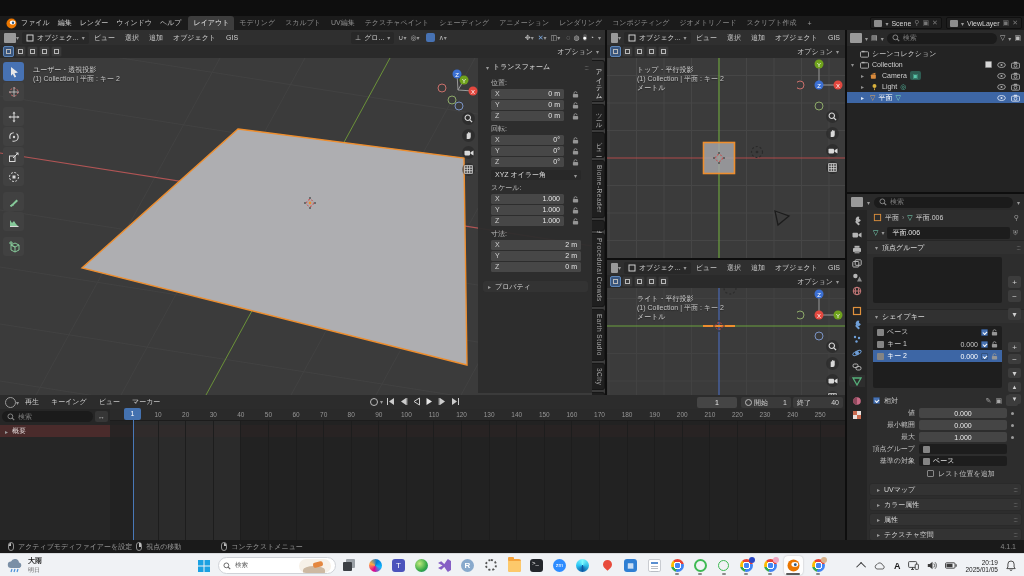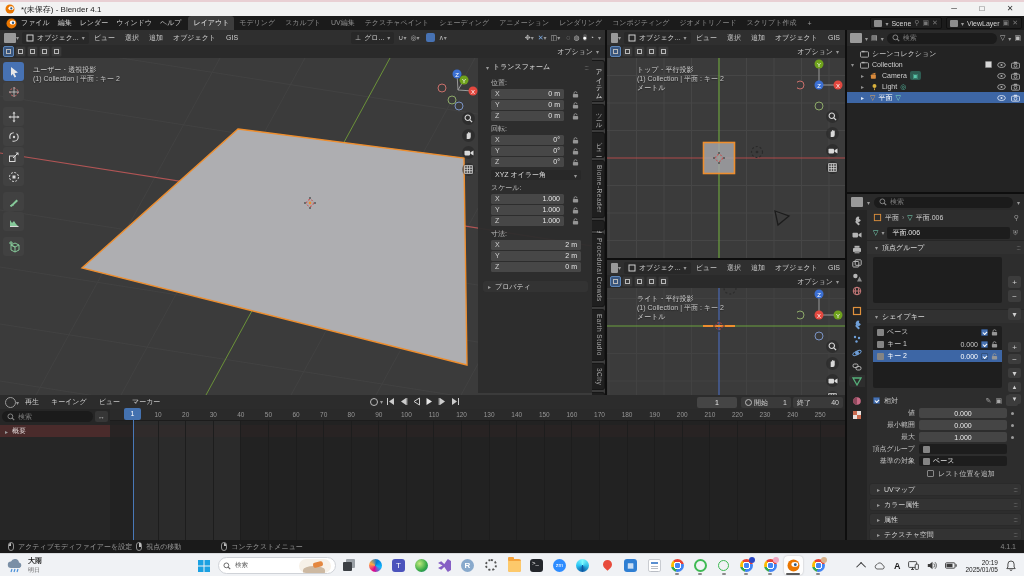--- a/index.html
+++ b/index.html
@@ -241,33 +241,20 @@
 <symbol id="batic" viewBox="0 0 12 7">
         <rect x="0.5" y="0.8" width="9.5" height="5.4" rx="1" fill="none" stroke="#3c3c3c" stroke-width="0.9"></rect>
         <rect x="1.5" y="1.8" width="6" height="3.4" fill="#3c3c3c"></rect>
         <rect x="10.5" y="2.3" width="1.2" height="2.4" fill="#3c3c3c"></rect>
       </symbol>
 </defs>
 </svg>
 
 <div id="stage">
 
-  <div id="titlebar">
-    <svg width="10" height="10" style="margin-left:5px">
-        <circle cx="5" cy="5" r="4.5" fill="#ea7600"></circle>
-        <ellipse cx="6" cy="4.2" rx="2.6" ry="1.9" fill="#fff"></ellipse>
-        <circle cx="6.3" cy="4.4" r="1.1" fill="#265787"></circle>
-      </svg>
-    <span class="ttl">*(未保存) - Blender 4.1</span>
-    <div id="winctl">
-      <span>─</span>
-      <span>□</span>
-      <span>✕</span>
-    </div>
-  </div>
 
   <div id="topbar">
     <svg width="11" height="11" style="margin-left:6px">
         <circle cx="5.5" cy="5.5" r="5" fill="#ea7600"></circle>
         <ellipse cx="6.6" cy="4.6" rx="2.8" ry="2" fill="#fff"></ellipse>
         <circle cx="7" cy="4.8" r="1.2" fill="#265787"></circle>
       </svg>
     <div class="flex">
 
     <span class="mi">ファイル</span>

